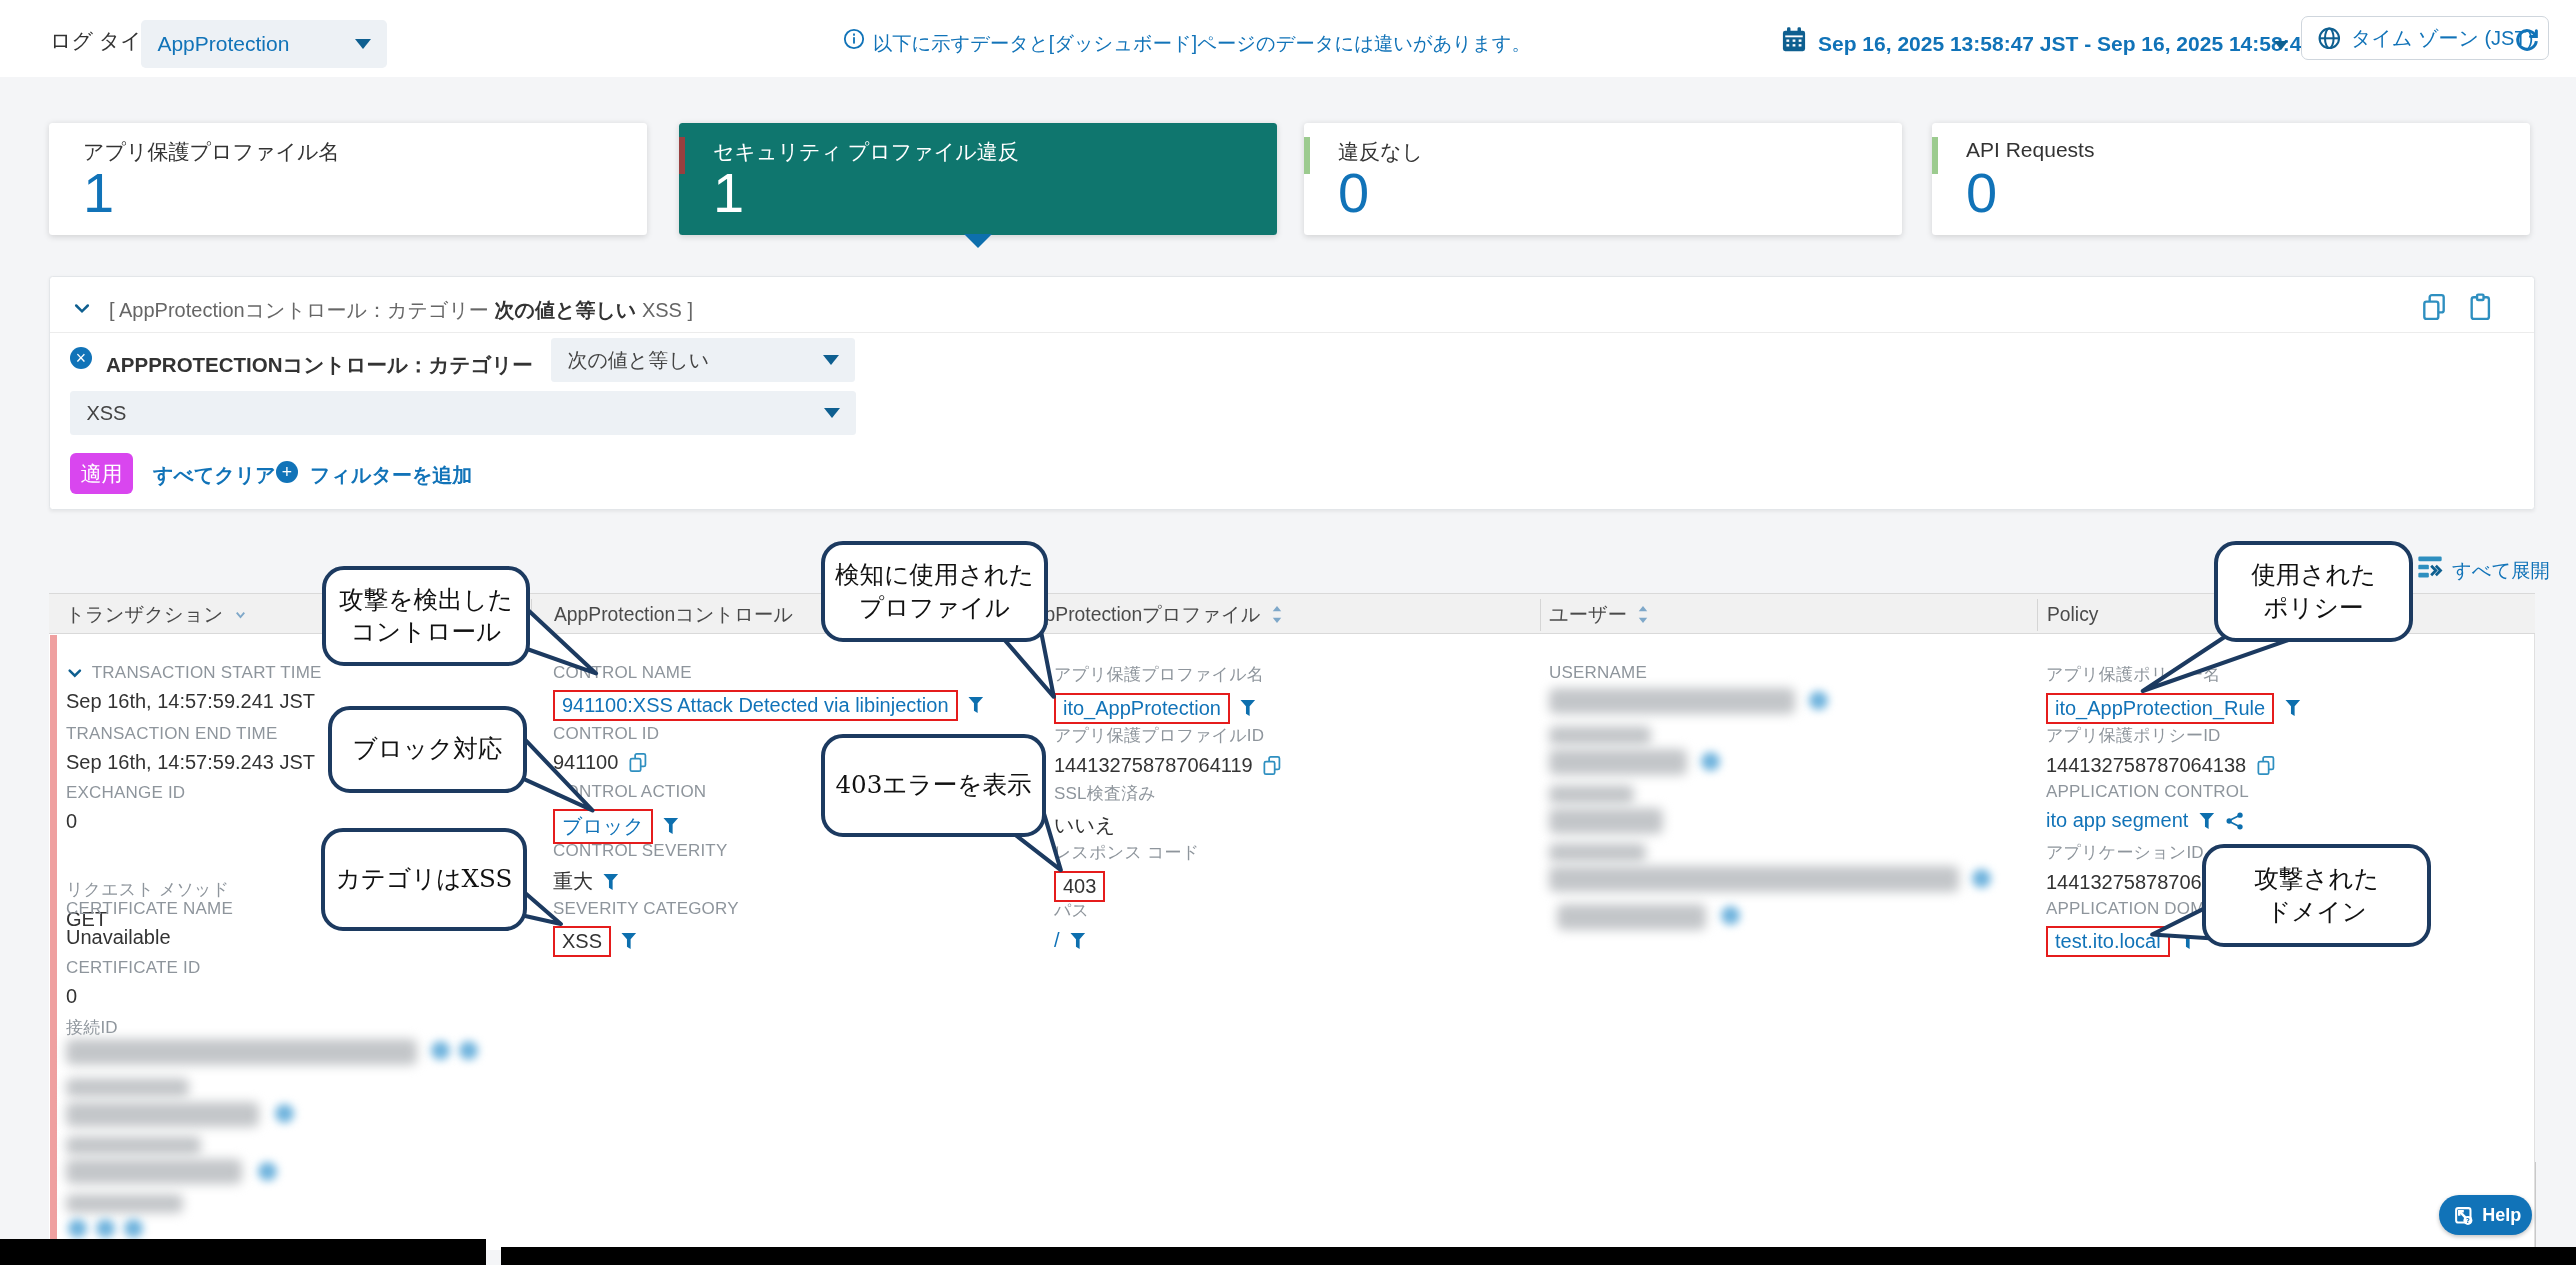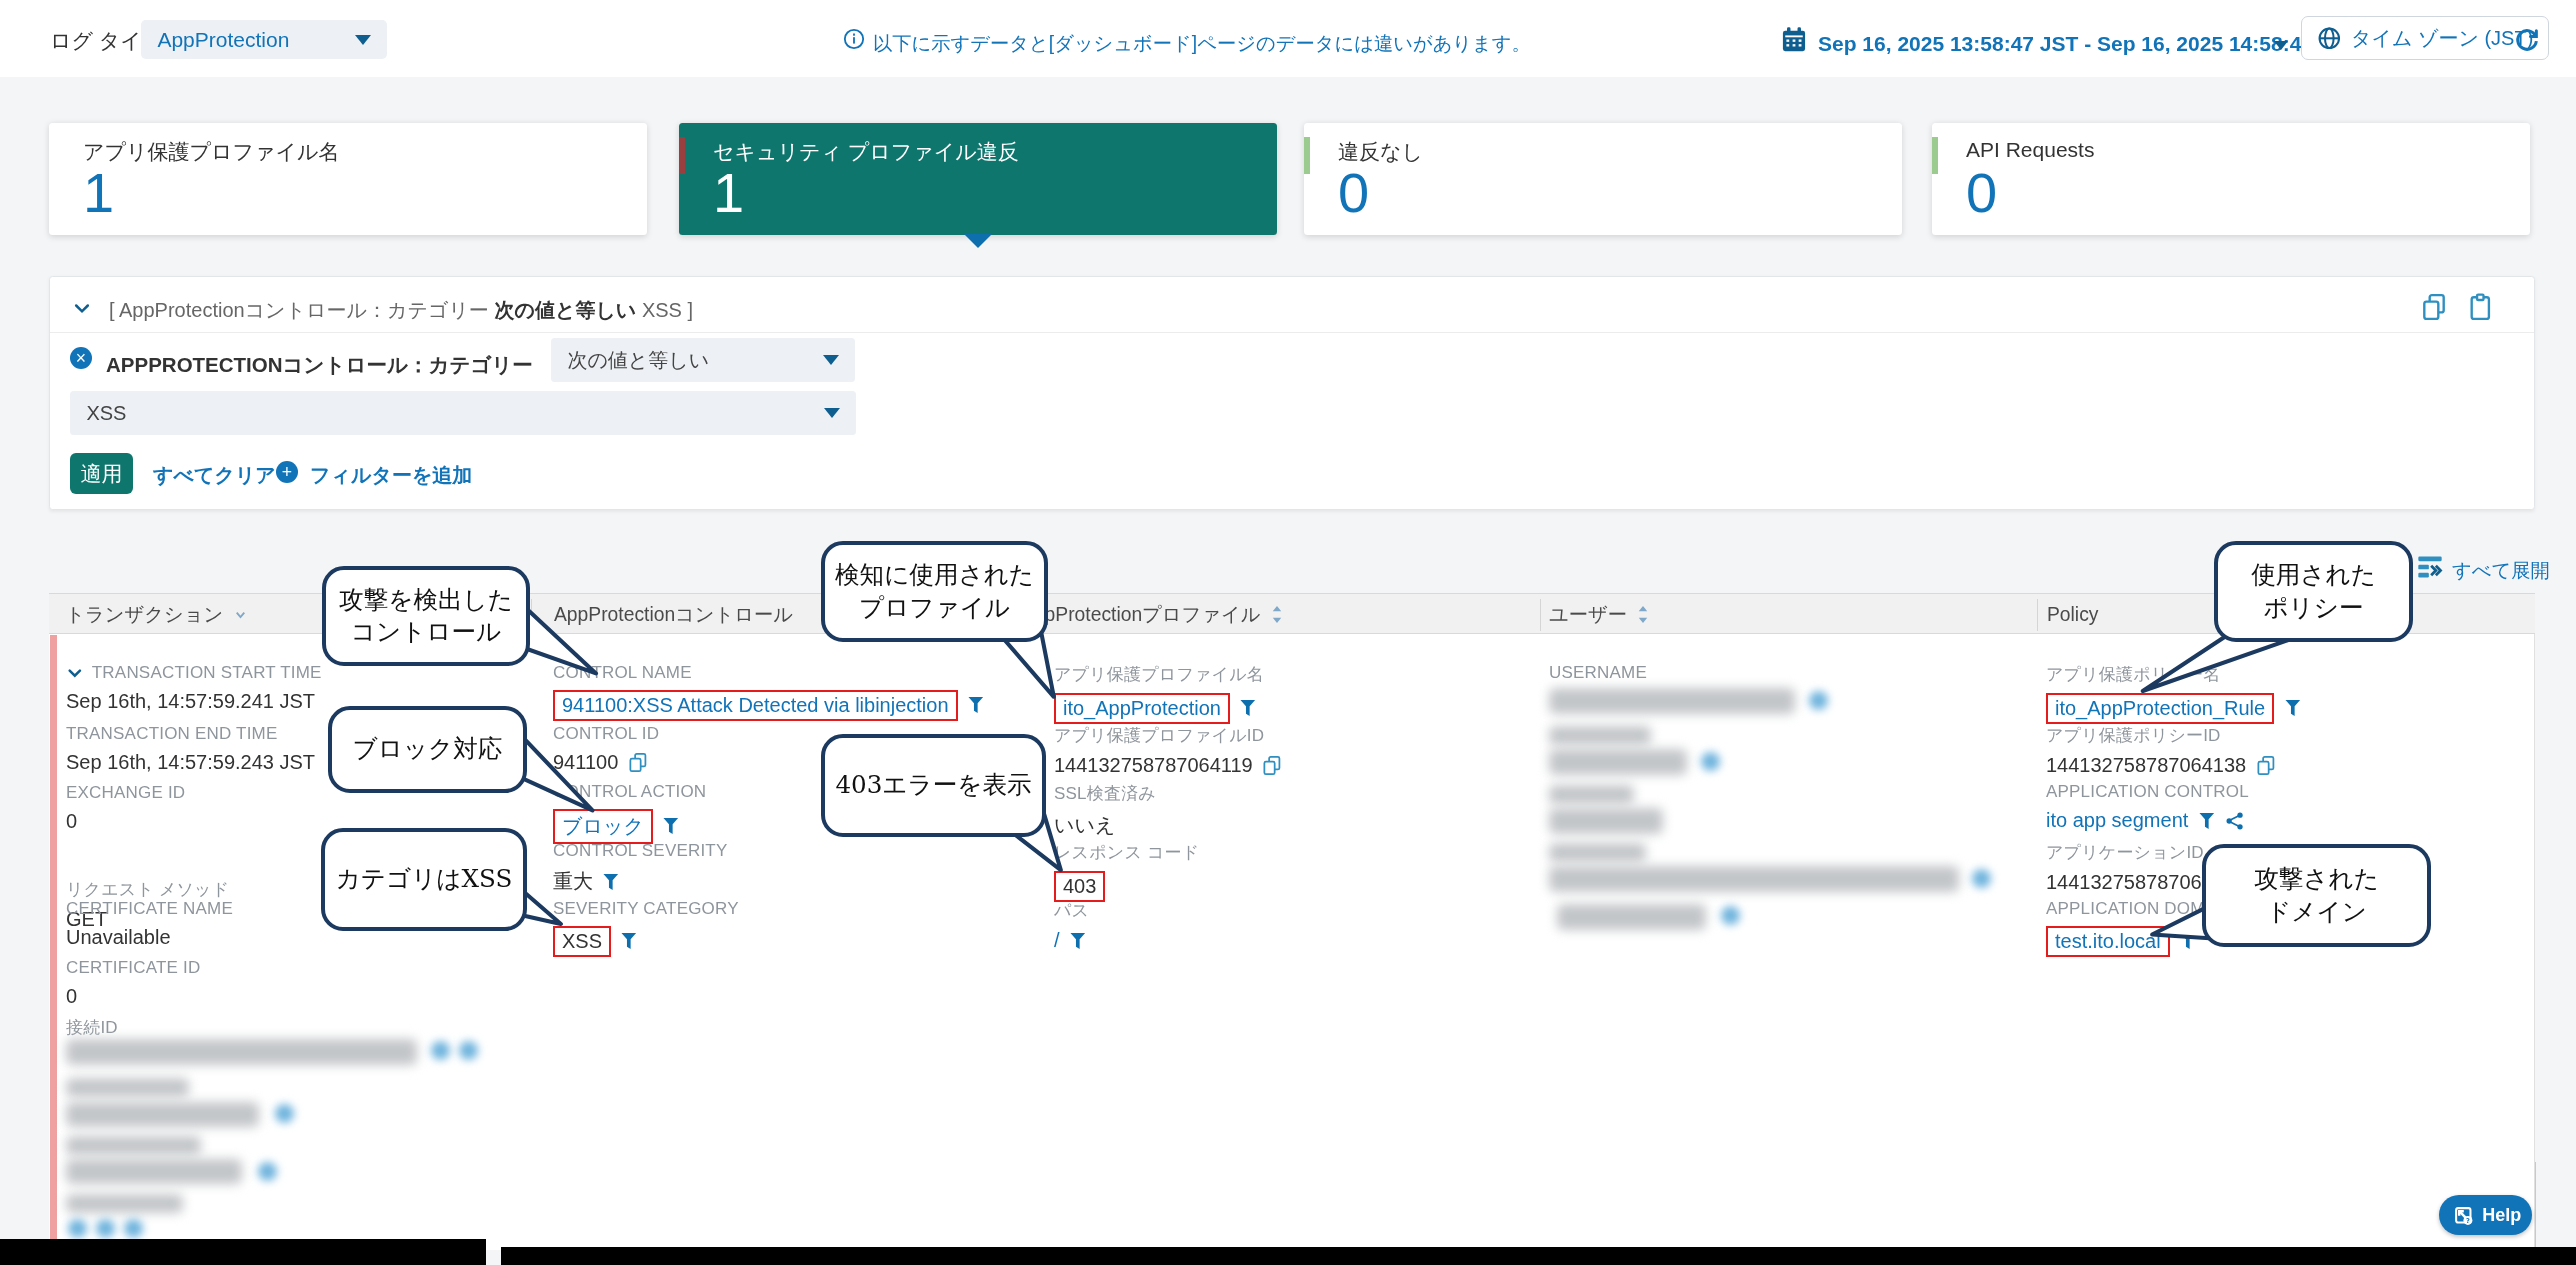--- a/index.html
+++ b/index.html
@@ -25,21 +25,21 @@
   .card .ttl{position:absolute;left:34px;top:15px;font-size:21px;color:#333}
   .card .num{position:absolute;left:34px;top:37px;font-size:56px;color:#1173b8;font-weight:400}
   .card.sel{background:#0f766e}
   .card.sel .ttl,.card.sel .num{color:#fff}
   .card.sel::after{content:"";position:absolute;left:50%;bottom:-13px;margin-left:-14px;width:0;height:0;border-left:14px solid transparent;border-right:14px solid transparent;border-top:14px solid #0d6fad}
   .accent{position:absolute;left:0;top:14px;width:5.9px;height:37px}
 
   
   .panel{position:absolute;left:49px;top:276px;width:2486px;height:234px;background:#fff;border:0.6px solid #e3e6e9;border-radius:3.5px;box-shadow:0 1.2px 3.5px rgba(0,0,0,.06);box-sizing:border-box}
   .pill-dd{background:#edf1f5;border-radius:3.5px;display:flex;align-items:center;justify-content:space-between;padding:0 16.4px;box-sizing:border-box;font-size:20px;color:#444}
-  .applybtn{background:#0f766e;color:#fff;border-radius:5.9px;font-size:21px;display:flex;align-items:center;justify-content:center}
+  .applybtn{background:#d946ef;color:#fff;border-radius:5.9px;font-size:21px;display:flex;align-items:center;justify-content:center}
   .blue-round{width:22px;height:22px;border-radius:50%;background:#1173b8;color:#fff;font-size:17.6px;line-height:22px;text-align:center;display:inline-block}
 
   
   .thead{position:absolute;left:49px;top:593px;width:2486px;height:41px;background:#f1f1f1;border-top:0.6px solid #d9d9d9;border-bottom:0.6px solid #d9d9d9;box-sizing:border-box}
   .thcell{position:absolute;top:0;height:41px;display:flex;align-items:center;gap:9.4px;font-size:19.3px;color:#4a4a4a}
   .thdiv{position:absolute;top:4.7px;height:32px;width:0.6px;background:#d5d5d5}
   .tbody{position:absolute;left:49px;top:634px;width:2486px;height:616px;background:#fff;border-right:0.6px solid #e0e0e0;box-sizing:border-box}
   .rowbar{position:absolute;left:50px;top:635px;width:7px;height:614px;background:#efa0a0}
 
   .flabel{font-size:17px;color:#8e959c;letter-spacing:0.2px}
@@ -60,21 +60,21 @@
   .blackbar{position:absolute;background:#000}
   .helpbtn{position:absolute;left:2439px;top:1195px;width:93px;height:40px;border-radius:585px;background:#1173b8;color:#fff;display:flex;align-items:center;gap:7px;padding:0 11.7px;box-sizing:border-box;font-size:18px;font-weight:bold;box-shadow:0 1.8px 4.7px rgba(0,0,0,.25)}
   .svgic{flex:0 0 auto}
   a.link{color:#1173b8;text-decoration:none;font-weight:bold;font-size:20px}
 </style>
 </head>
 <body>
 
 <div class="topbar">
   <div class="abs nowrap" style="left:50px;top:27px;font-size:21px;color:#333">ログ タイプ</div>
-  <div class="dd abs" style="left:141px;top:20px;width:246px;height:39px">
+  <div class="dd abs" style="left:141px;top:20px;width:246px;height:48px">
     <span class="blue" style="font-size:21px">AppProtection</span>
     <span class="caret"></span>
   </div>
 
   <span class="abs" style="left:843px;top:28px">
     <svg width="22" height="22" viewBox="0 0 24 24">
         <circle cx="12" cy="12" r="10" fill="none" stroke="#1173b8" stroke-width="2"></circle>
         <rect x="11" y="10" width="2" height="7" fill="#1173b8"></rect>
         <rect x="11" y="6" width="2" height="2.4" fill="#1173b8"></rect>
       </svg>

